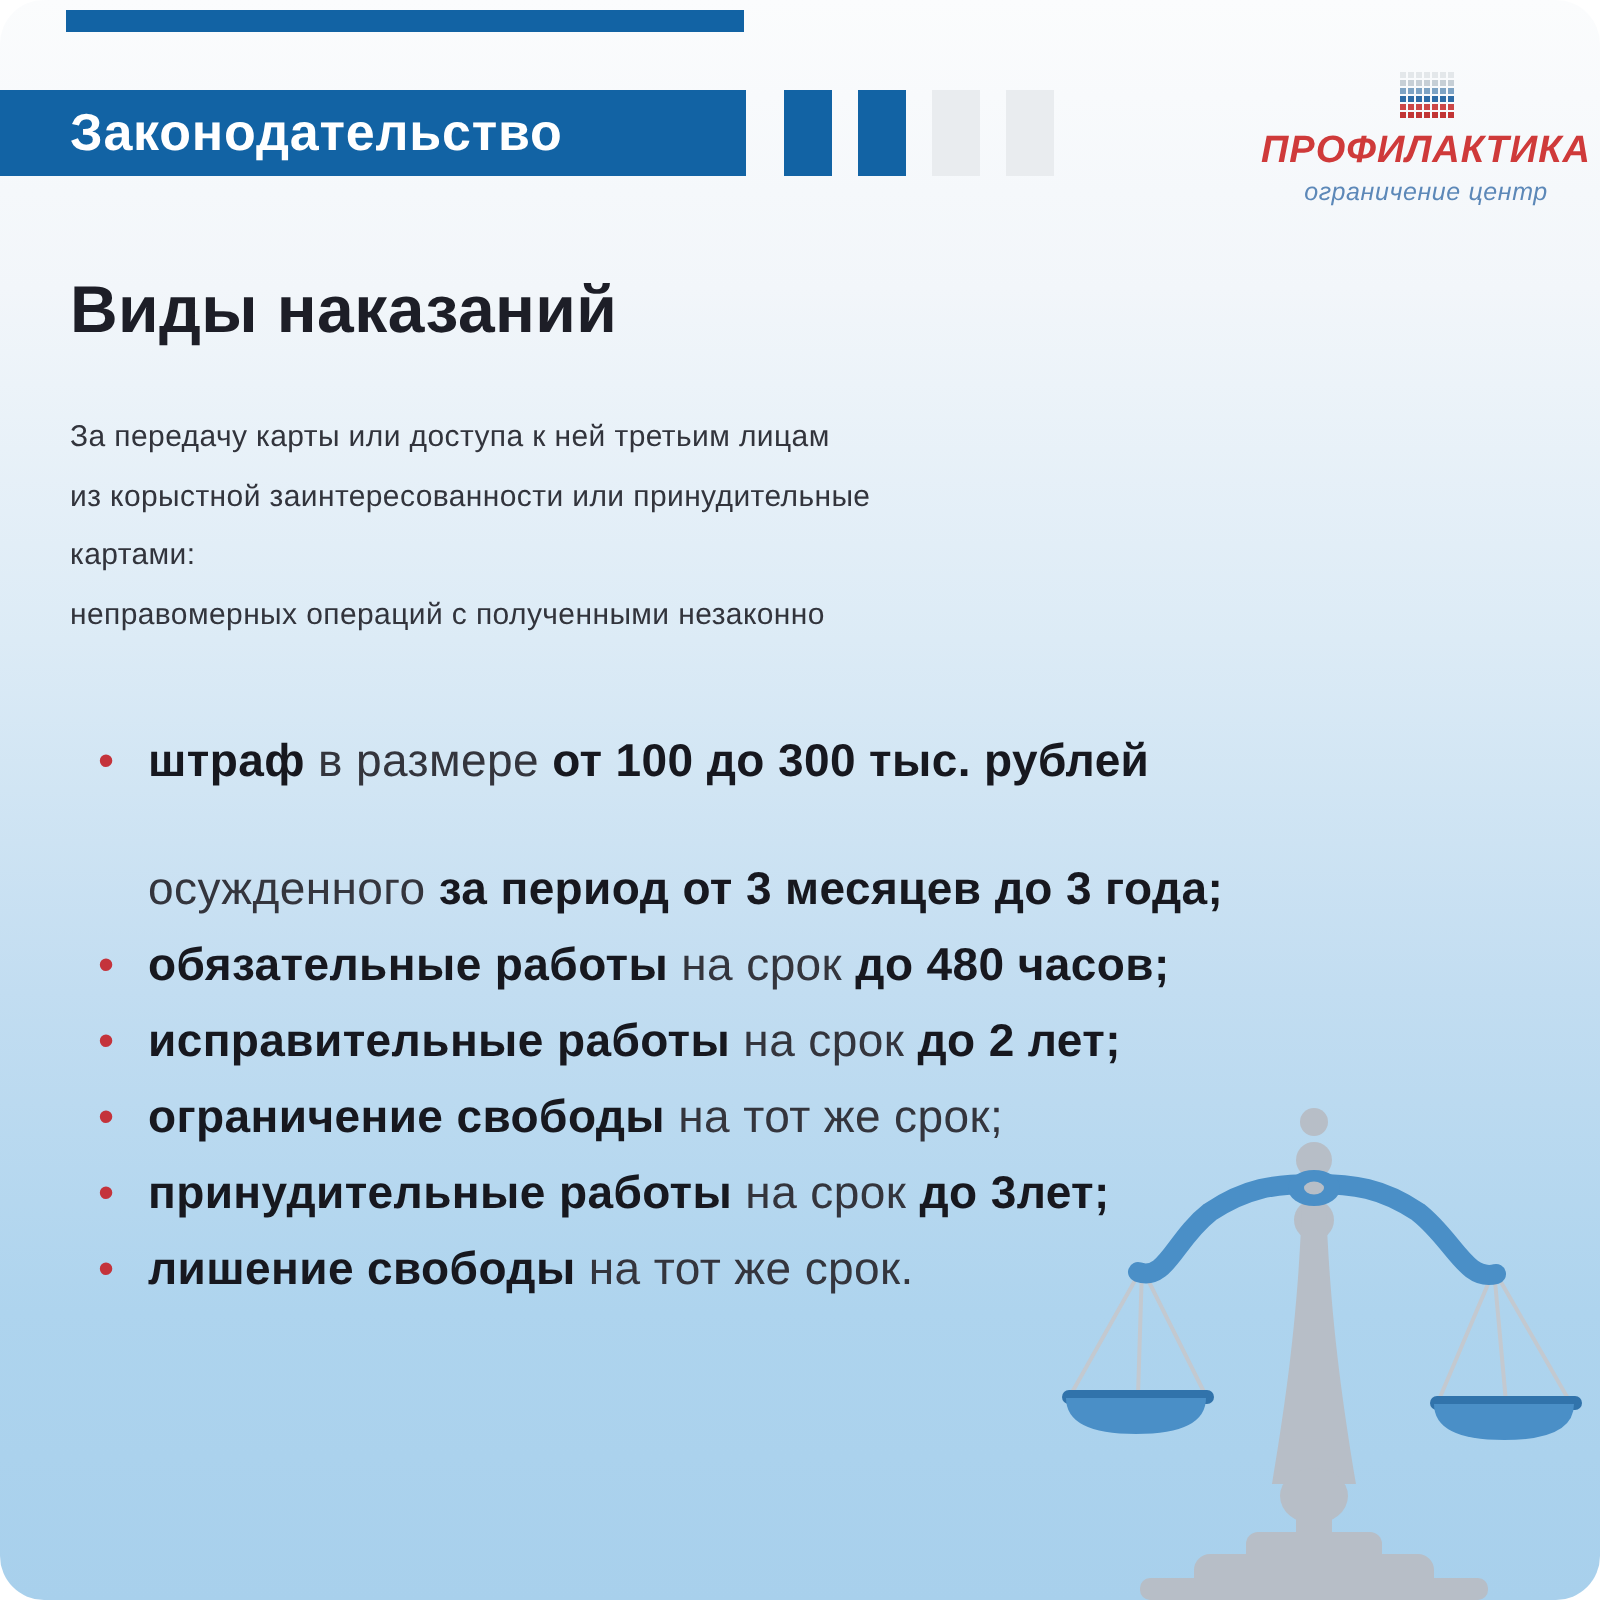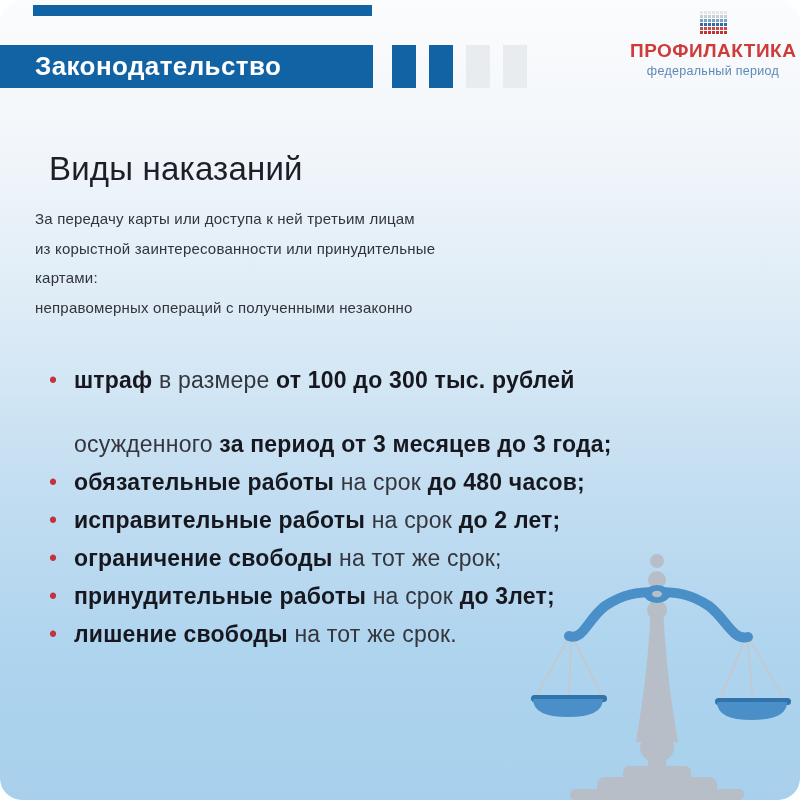--- a/index.html
+++ b/index.html
@@ -9,26 +9,26 @@
     background:linear-gradient(180deg,#fbfcfd 0%,#f2f6fa 18%,#dcebf6 40%,#c2ddf1 62%,#aed4ee 82%,#a8d0ec 100%);
     font-family:"Liberation Sans","DejaVu Sans",sans-serif;
   }
   .top-strip{position:absolute;left:33px;top:5px;width:339px;height:11px;background:var(--accent-blue);}
   .header-bar{
     position:absolute;left:0;top:45px;width:373px;height:43px;background:var(--accent-blue);
     color:#fff;font-weight:700;font-size:26px;line-height:43px;padding-left:35px;letter-spacing:.4px;
   }
   .header-squares{position:absolute;left:392px;top:45px;display:flex;gap:13px;}
   .hsq{width:24px;height:43px;}
-  .logo{position:absolute;left:630px;top:11px;width:166px;text-align:center;}
+  .logo{position:absolute;left:630px;top:36px;width:166px;text-align:center;font-style:italic;}
   .logo-grid{display:grid;grid-template-columns:repeat(7,3px);gap:1px;width:27px;margin:0 auto 6px auto;}
   .logo-grid div{width:3px;height:3px;}
   .logo-name{color:var(--logo-red);font-weight:700;font-size:19px;letter-spacing:.5px;}
   .logo-sub{color:#5c88b8;font-size:12.5px;margin-top:2px;letter-spacing:.3px;}
-  .card-title{position:absolute;left:35px;top:136px;margin:14px;font-size:33px;font-weight:400;color:#1d1e27;letter-spacing:.2px;}
+  .card-title{position:absolute;left:35px;top:136px;margin:0;font-size:33px;font-weight:700;color:#1d1e27;letter-spacing:.2px;}
   .intro{position:absolute;left:35px;top:204px;width:690px;font-size:15px;line-height:29.5px;color:#32343c;letter-spacing:.2px;}
   .bullets{position:absolute;left:35px;top:352px;width:680px;margin:12px;padding:0;list-style:none;z-index:2;}
   .bullets li{position:relative;padding-left:27px;font-size:23px;line-height:32px;color:#34353d;margin-bottom:6px;letter-spacing:.2px;}
   .bullets li::before{content:"•";position:absolute;left:2px;top:0;color:var(--bullet-red);font-size:23px;}
   .bullets .b{font-weight:700;color:#17181f;}
   .scales{position:absolute;left:525px;top:548px;z-index:1;}
 </style>
 </head>
 <body>
 
@@ -86,21 +86,21 @@
         <div style="background: rgb(204, 71, 71);"></div>
         <div style="background: rgb(194, 53, 53);"></div>
         <div style="background: rgb(194, 53, 53);"></div>
         <div style="background: rgb(194, 53, 53);"></div>
         <div style="background: rgb(194, 53, 53);"></div>
         <div style="background: rgb(194, 53, 53);"></div>
         <div style="background: rgb(194, 53, 53);"></div>
         <div style="background: rgb(194, 53, 53);"></div>
       </div>
     <div class="logo-name">ПРОФИЛАКТИКА</div>
-    <div class="logo-sub">федеральный период</div>
+    <div class="logo-sub">ограничение центр</div>
   </div>
 
   <h1 class="card-title">Виды наказаний</h1>
 
   <div class="intro">
       <div>За передачу карты или доступа к ней третьим лицам</div>
       <div>из корыстной заинтересованности или принудительные</div>
       <div>картами:</div>
       <div>неправомерных операций с полученными незаконно</div>
     </div>

